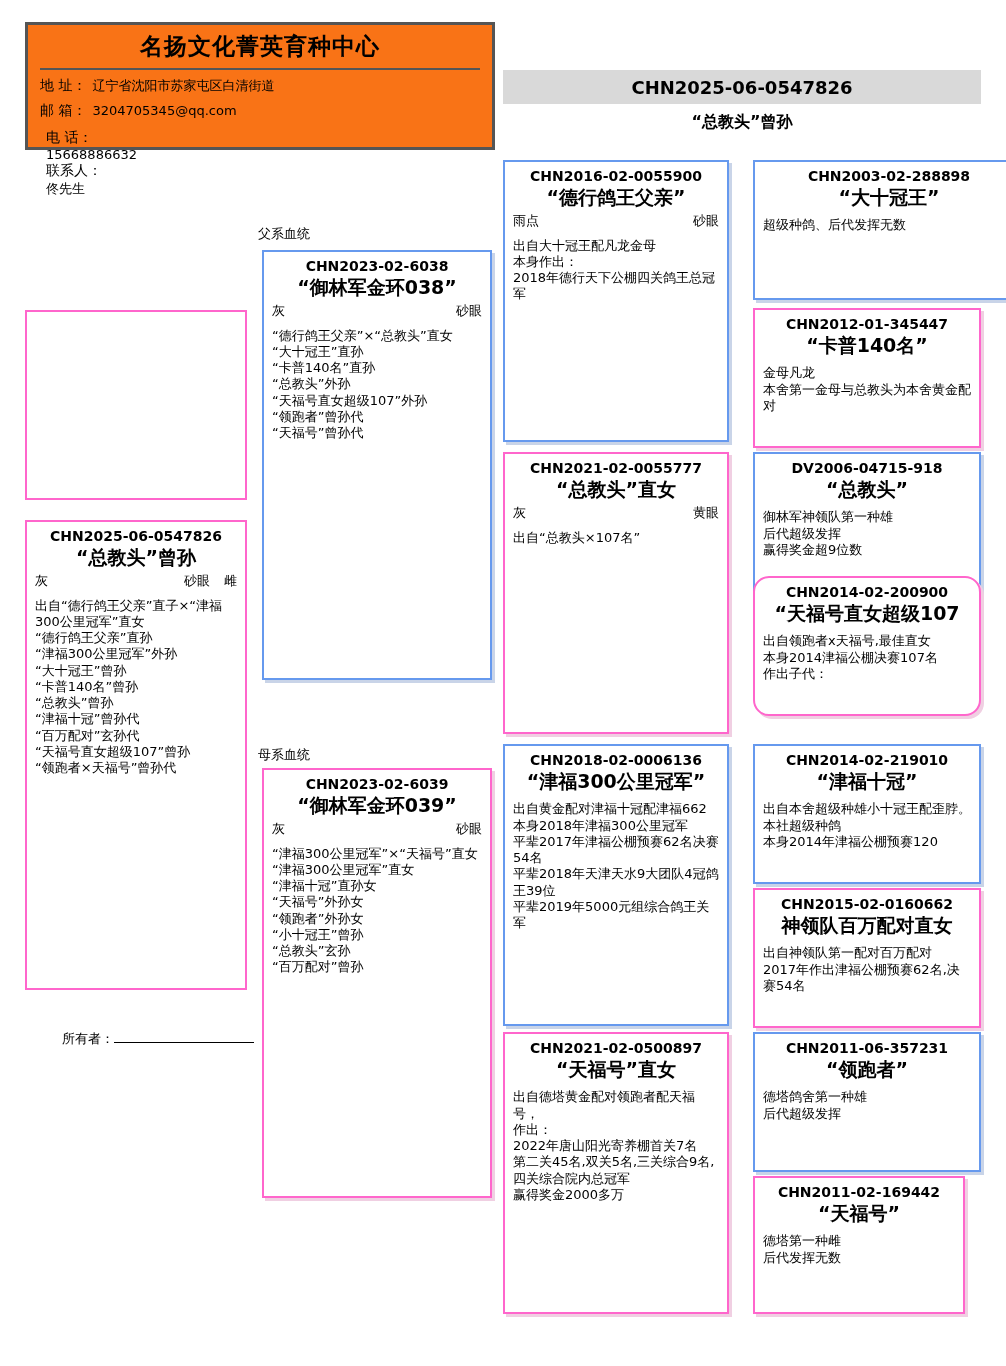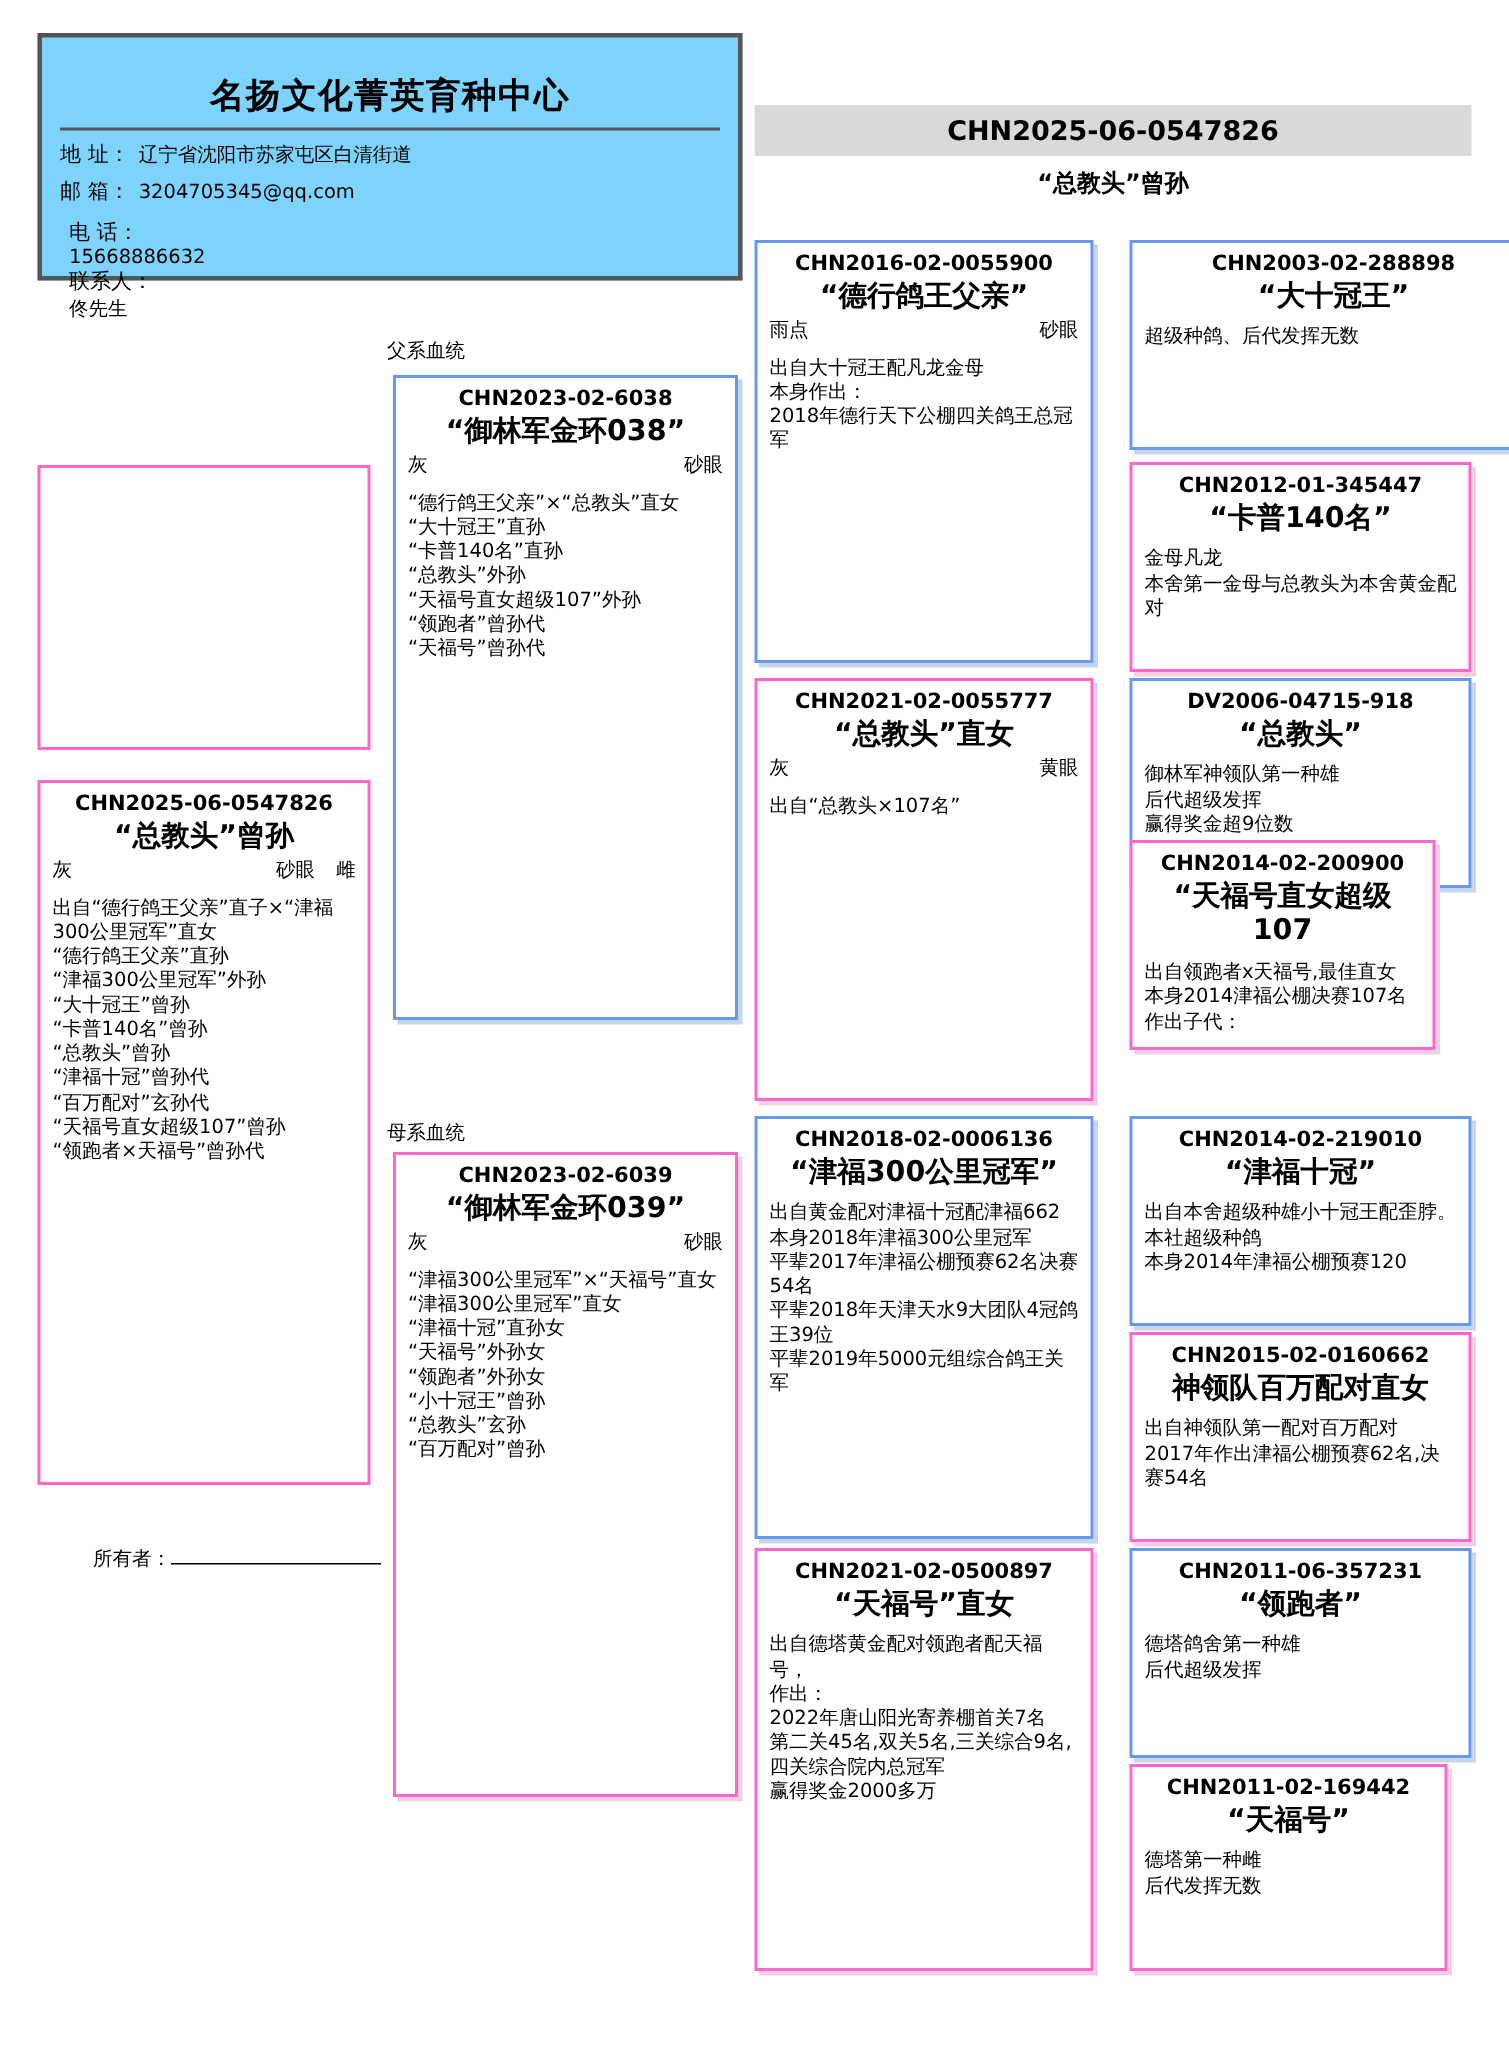--- a/index.html
+++ b/index.html
@@ -13,24 +13,24 @@
     position: relative;
     font-family: "DejaVu Sans", "Liberation Sans", sans-serif;
     font-size: 13px;
     color: #000;
     overflow: hidden;
   }
   .abs { position: absolute; box-sizing: border-box; }
 
   
   .header-box {
-    left: 25px; top: 22px; width: 470px; height: 165px;
+    left: 25px; top: 22px; width: 470px; height: 128px;
     border: 3px solid #555;
-    background: #7dd3fc;
-    padding: 23px 12px 0 12px;
+    background: #f97316;
+    padding: 6px 12px 0 12px;
   }
   .header-title {
     text-align: center;
     font-size: 23px;
     font-weight: bold;
     letter-spacing: 1px;
     padding-bottom: 6px;
     border-bottom: 2px solid #555;
   }
   .hdr-row {
@@ -266,21 +266,21 @@
 </div>
 
 <div class="abs card b-blue sh" style="left:753px; top:452px; width:228px; height:140px;">
   <div class="ring">DV2006-04715-918</div>
   <div class="nick">“总教头”</div>
   <div class="body-text">御林军神领队第一种雄
 后代超级发挥
 赢得奖金超9位数</div>
 </div>
 
-<div class="abs card b-pink sh-p" style="left:753px; top:560px; width:204px; height:140px;">
+<div class="abs card b-pink sh-p" style="left:753px; top:576px; width:228px; height:140px;border-radius:16px;">
   <div class="ring">CHN2014-02-200900</div>
   <div class="nick">“天福号直女超级107</div>
   <div class="body-text">出自领跑者x天福号,最佳直女
 本身2014津福公棚决赛107名
 作出子代：</div>
 </div>
 
 <div class="abs card b-blue sh" style="left:753px; top:744px; width:228px; height:140px;">
   <div class="ring">CHN2014-02-219010</div>
   <div class="nick">“津福十冠”</div>

